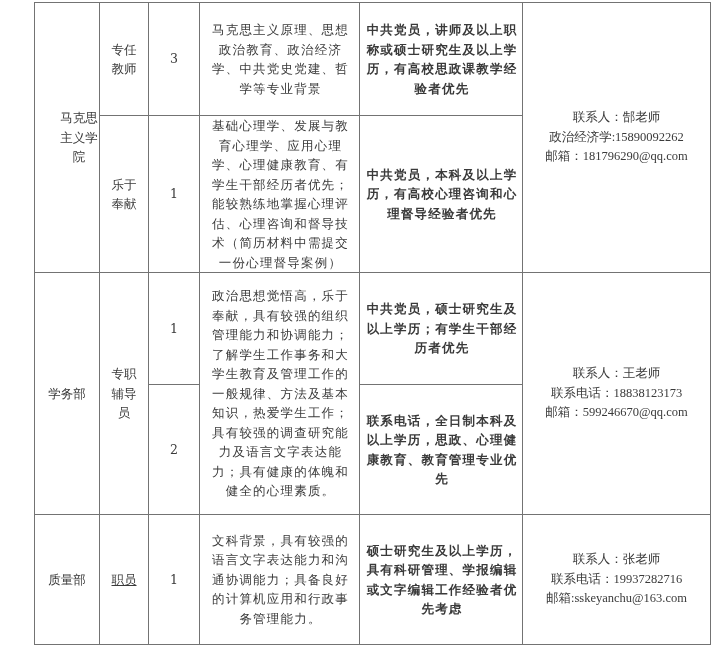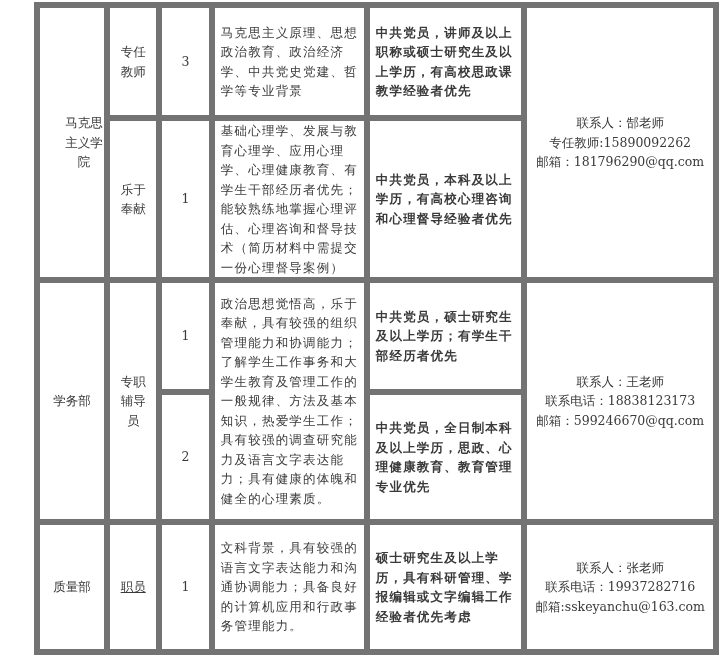--- a/index.html
+++ b/index.html
@@ -1,25 +1,25 @@
 <!DOCTYPE html>
 <html><head>
 <meta charset="utf-8">
 <style>
   html, body { margin: 0; padding: 0; background: #ffffff; }
   body { width: 719px; height: 660px; position: relative; overflow: hidden;
          font-family: "DejaVu Serif", "Liberation Serif", serif; color: #3a3a3a; }
   .tbl { position: absolute; left: 34px; top: 2px; border-collapse: collapse; table-layout: fixed; }
-  .tbl td { border: 6px solid #737373; padding: 0; vertical-align: middle; font-size: 12.5px; line-height: 19.5px; }
+  .tbl td { border: 1px solid #737373; padding: 0; vertical-align: middle; font-size: 12.5px; line-height: 19.5px; text-align: center; }
   .c-dept { width: 62px; text-align: center; }
   .c-post { width: 48px; text-align: center; text-decoration: underline; }
   .c-num  { width: 50px; text-align: center; }
   .c-req  { width: 149px; padding: 0 4px 0 6px !important; text-align: left; }
   .c-cond { width: 152px; padding: 0 4px 0 6px !important; text-align: left; font-weight: bold; }
-  .c-contact { width: 187px; text-align: center; }
+  .c-contact { width: 187px; text-align: center; font-family: Liberation Serif, serif; }
   .narrow { display: inline-block; width: 40px; word-break: break-all; margin-left: 24px; }
   .narrow2 { display: inline-block; width: 28px; word-break: break-all; }
   .req-text { letter-spacing: 1.2px; }
   .contact-line { display: block; white-space: nowrap; }
 </style>
 </head>
 <body>
 
 <table class="tbl">
   <colgroup>
@@ -41,21 +41,21 @@
     </td>
     <td class="c-num">3</td>
     <td class="c-req">
       <span class="req-text">马克思主义原理、思想政治教育、政治经济学、中共党史党建、哲学等专业背景</span>
     </td>
     <td class="c-cond">
       <span class="req-text">中共党员，讲师及以上职称或硕士研究生及以上学历，有高校思政课教学经验者优先</span>
     </td>
     <td class="c-contact" rowspan="2">
       <span class="contact-line">联系人：郜老师</span>
-      <span class="contact-line">专任教师:15890092262</span>
+      <span class="contact-line">政治经济学:15890092262</span>
       <span class="contact-line">邮箱：181796290@qq.com</span>
     </td>
   </tr>
 
   <tr style="height:130px">
     <td class="c-post">
       <span class="narrow2">乐于奉献</span>
     </td>
     <td class="c-num">1</td>
     <td class="c-req">
@@ -81,21 +81,21 @@
     <td class="c-contact" rowspan="2">
       <span class="contact-line">联系人：王老师</span>
       <span class="contact-line">联系电话：18838123173</span>
       <span class="contact-line">邮箱：599246670@qq.com</span>
     </td>
   </tr>
 
   <tr style="height:130px">
     <td class="c-num">2</td>
     <td class="c-cond">
-      <span class="req-text">中共党员，全日制本科及以上学历，思政、心理健康教育、教育管理专业优先</span>
+      <span class="req-text">联系电话，全日制本科及以上学历，思政、心理健康教育、教育管理专业优先</span>
     </td>
   </tr>
 
   <tr style="height:130px">
     <td class="c-dept">质量部</td>
     <td class="c-post">职员</td>
     <td class="c-num">1</td>
     <td class="c-req">
       <span class="req-text">文科背景，具有较强的语言文字表达能力和沟通协调能力；具备良好的计算机应用和行政事务管理能力。</span>
     </td>

